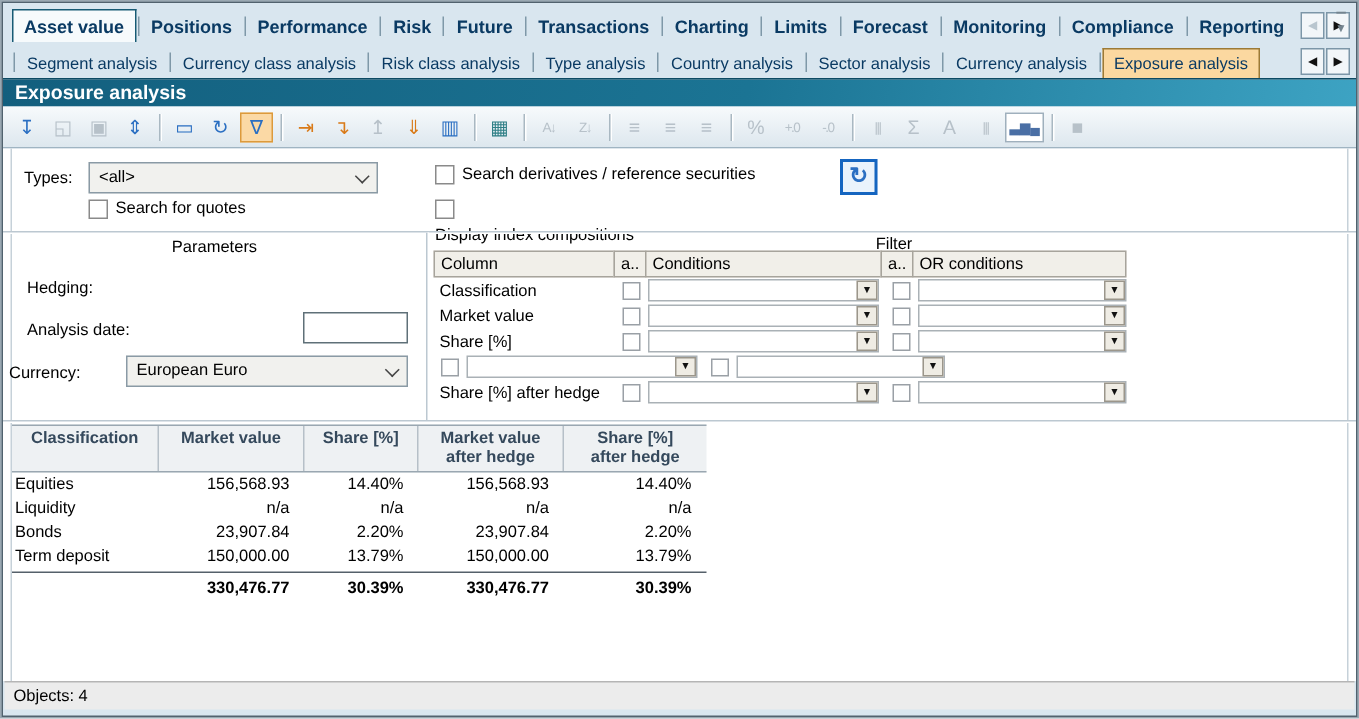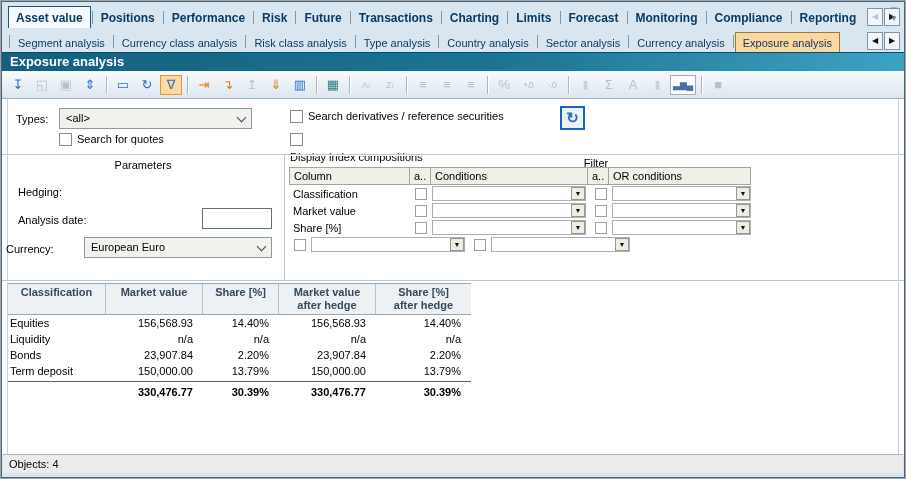--- a/index.html
+++ b/index.html
@@ -312,20 +312,39 @@
           </div>
           <div class="fcell" style="width: 22px;">
             <span class="box"></span>
           </div>
           <div class="fcell" style="width: 143px; padding-right: 4px;">
             <div class="fcombo">
               <span class="dd">▼</span>
             </div>
           </div>
         </div>
+        <div class="frow">
+          <div class="fcell labelc" style="width: 121px;">Share [%] after hedge</div>
+          <div class="fcell" style="width: 22px;">
+            <span class="box"></span>
+          </div>
+          <div class="fcell" style="width: 158px; padding-right: 4px;">
+            <div class="fcombo">
+              <span class="dd">▼</span>
+            </div>
+          </div>
+          <div class="fcell" style="width: 22px;">
+            <span class="box"></span>
+          </div>
+          <div class="fcell" style="width: 143px; padding-right: 4px;">
+            <div class="fcombo">
+              <span class="dd">▼</span>
+            </div>
+          </div>
+        </div>
       </div>
 
     <div class="rtable">
         <div class="rhead">
           <div class="rhc" style="width: 98px;">
             <div>Classification</div>
           </div>
           <div class="rhc" style="width: 97px;">
             <div>Market value</div>
           </div>

